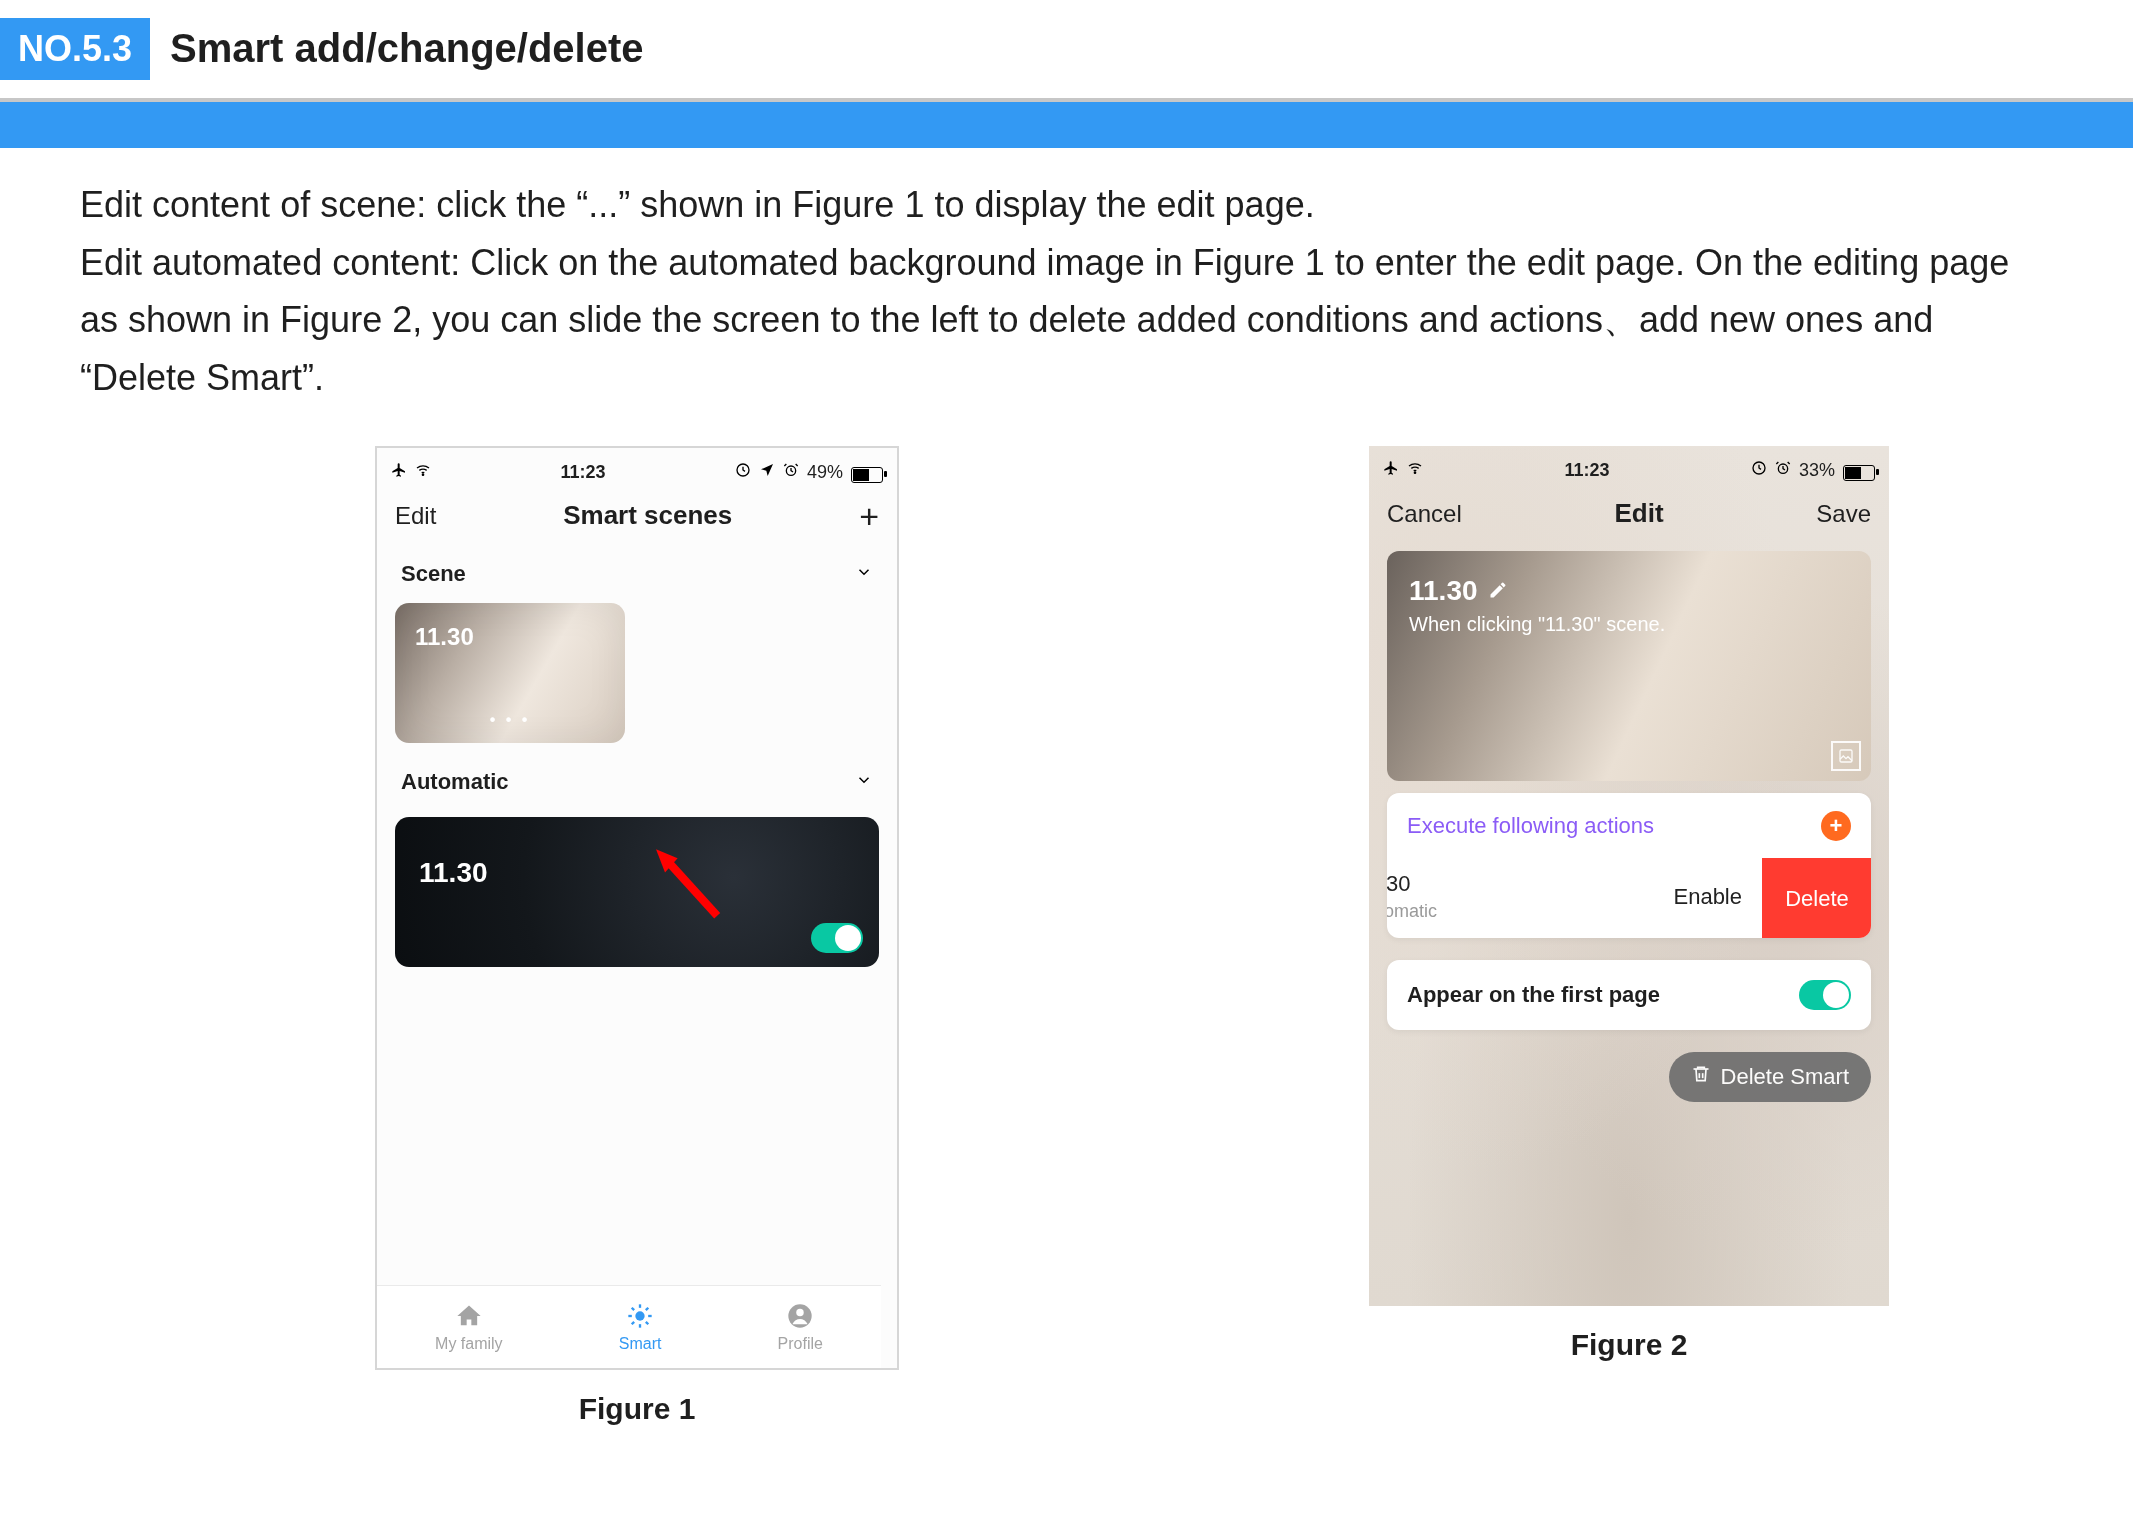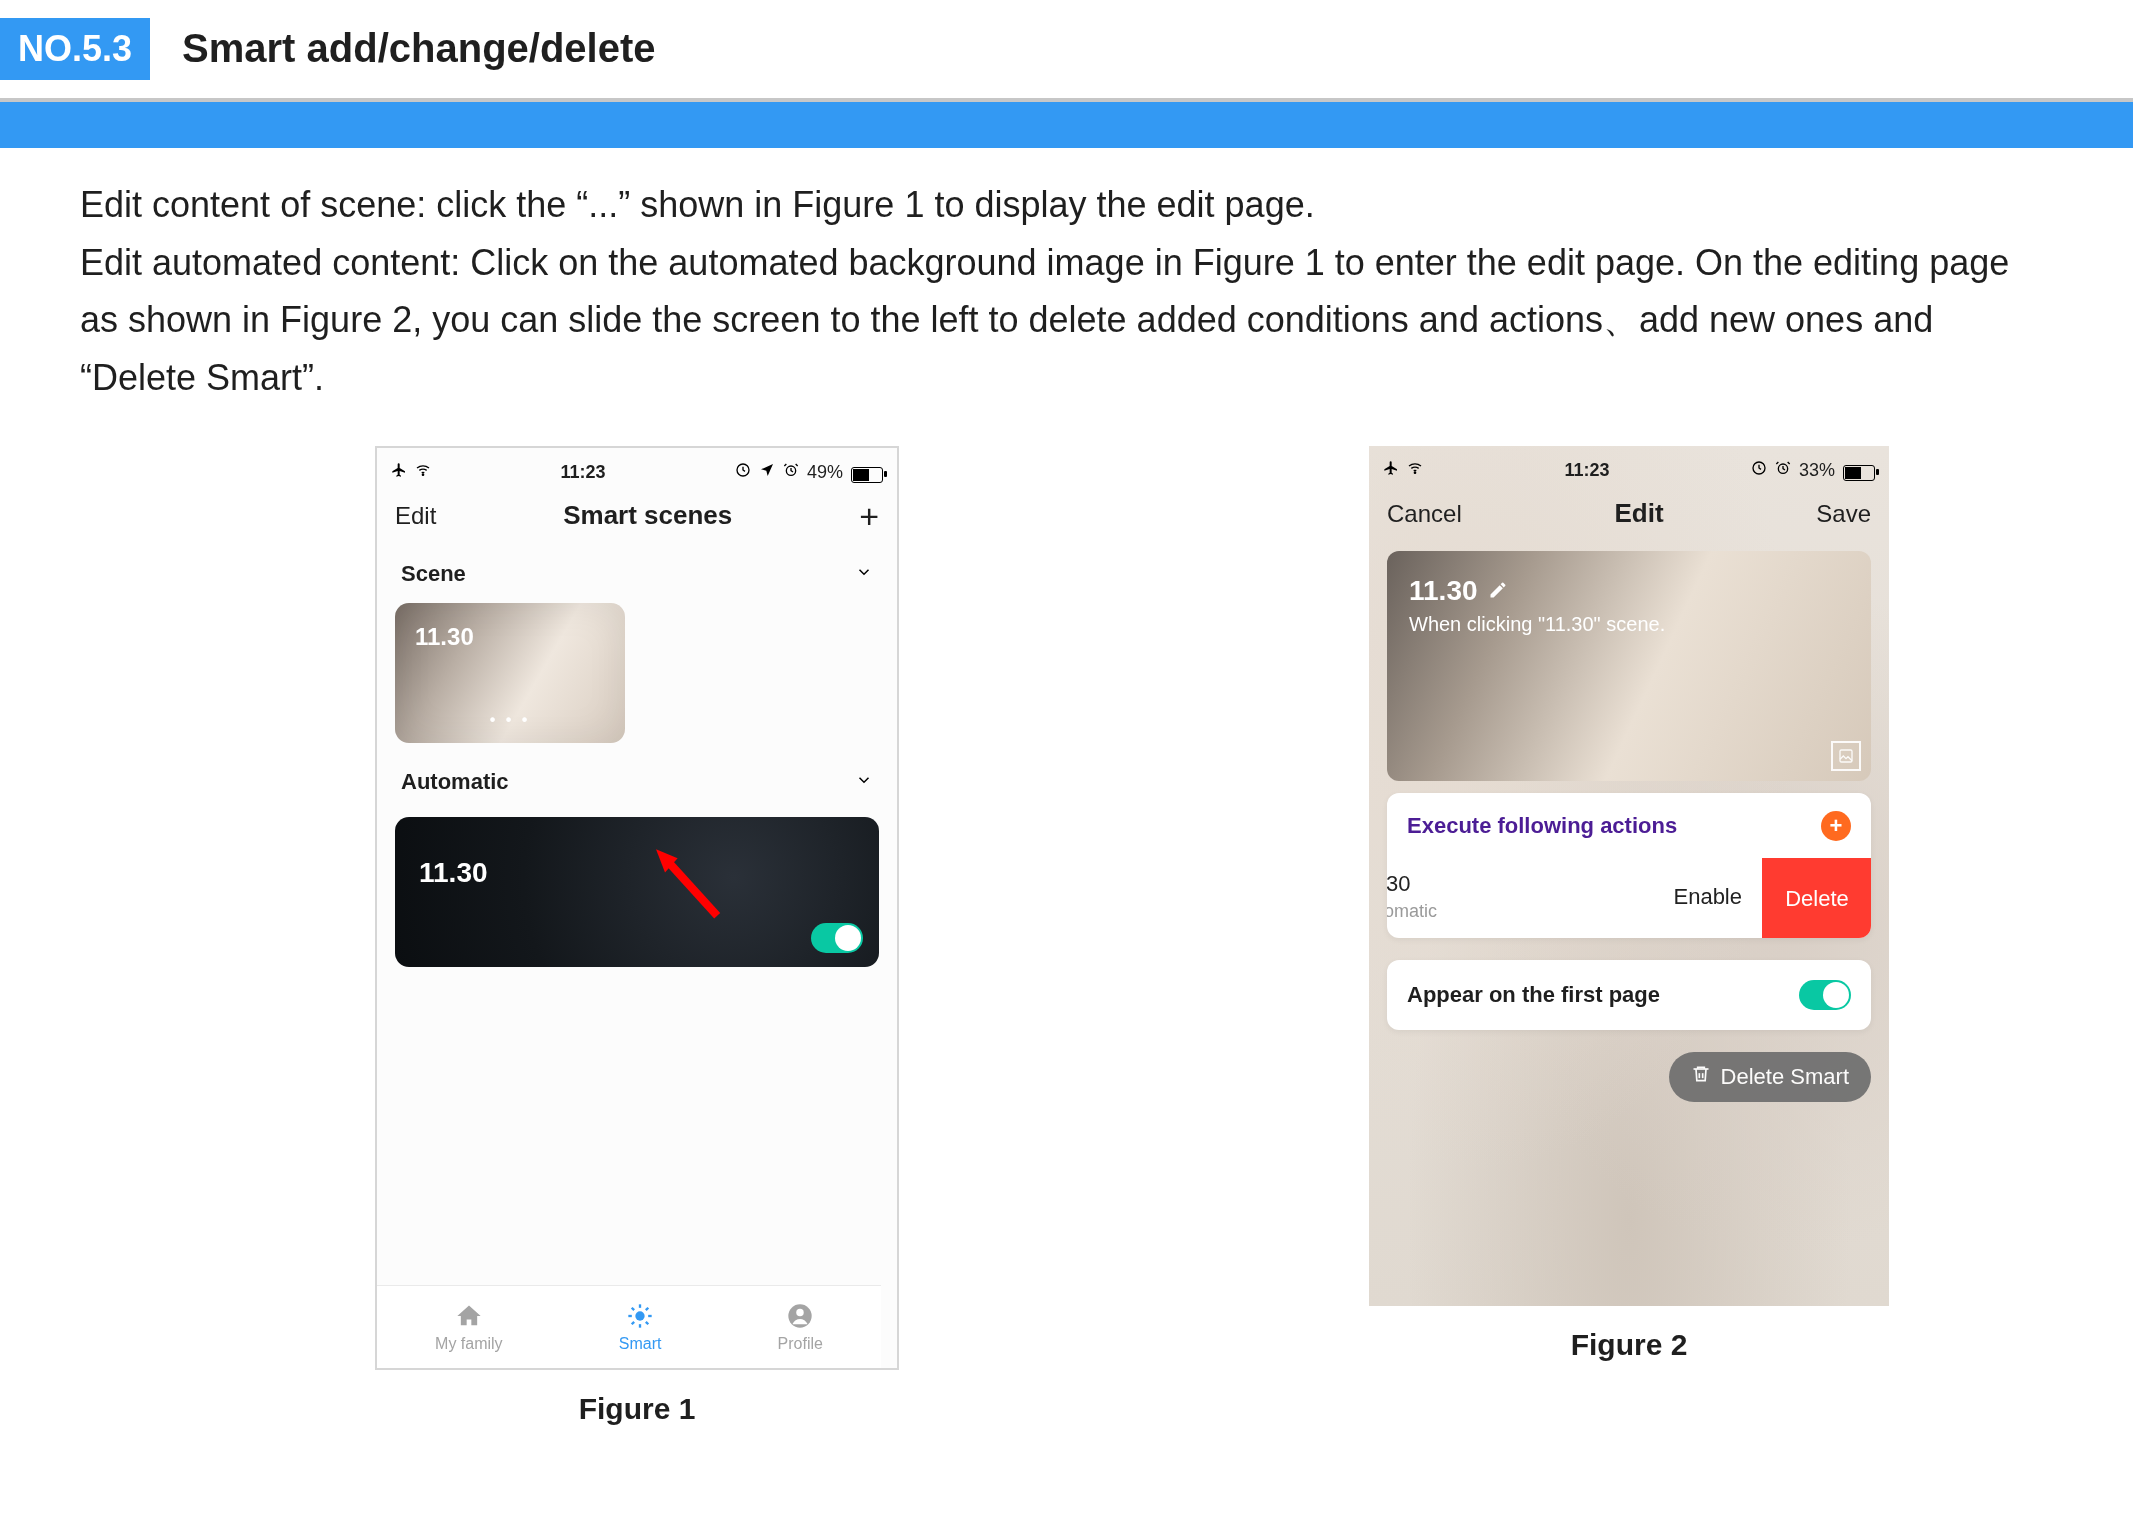--- a/index.html
+++ b/index.html
@@ -14,21 +14,21 @@
     --phone-bg:#fcfcfc;
     --card-grey:#f4f4f4;
     --blur1:#d9cfc6;
     --blur2:#e5dbd1;
     --blur3:#cfc5ba;
   }
   html,body{margin:0;padding:0;background:var(--page-bg);font-family:"Segoe UI","Helvetica Neue",Arial,sans-serif;color:var(--dark);}
   .page{width:2133px;min-height:1518px;position:relative;}
 
   
-  .hdr{display:flex;align-items:flex-start;gap:32px;padding:18px 0 0 0;}
+  .hdr{display:flex;align-items:flex-start;gap:20px;padding:18px 0 0 0;}
   .badge{background:var(--blue);color:#fff;font-weight:700;font-size:36px;padding:10px 18px;}
   .title{font-weight:700;font-size:40px;padding-top:8px;}
   .bluebar{height:46px;background:var(--blue);margin-top:18px;border-top:4px solid #c7c7c7;}
 
   
   .body{padding:28px 80px 0 80px;font-size:36px;line-height:1.6;}
 
   
   .figrow{display:flex;gap:470px;justify-content:flex-start;padding:40px 0 0 375px;}
   .figwrap{display:flex;flex-direction:column;align-items:center;gap:22px;}
@@ -88,21 +88,21 @@
       filter:blur(0.5px);}
   .p2stack{position:relative;}
 
   .herocard{margin:8px 18px 0;border-radius:12px;overflow:hidden;height:230px;position:relative;background:linear-gradient(115deg,#6a625c 0%,#a69a8e 25%,#eae0d4 55%,#d6c9ba 100%);color:#fff;}
   .herocard .hname{position:absolute;left:22px;top:24px;font-size:28px;font-weight:700;display:flex;align-items:center;gap:10px;}
   .herocard .hsub{position:absolute;left:22px;top:62px;font-size:20px;}
   .herocorner{position:absolute;right:10px;bottom:10px;width:26px;height:26px;border:2px solid #fff;opacity:.9;display:flex;align-items:center;justify-content:center;}
 
   .whitecard{margin:12px 18px 0;background:#fff;border-radius:12px;box-shadow:0 2px 6px rgba(0,0,0,.06);}
   .wcrow{display:flex;align-items:center;justify-content:space-between;padding:18px 20px;font-size:22px;}
-  .wcrow .lead{font-weight:700;color:#4c1d95;}
+  .wcrow .lead{font-weight:400;color:#8b5cf6;}
   .addbtn{width:30px;height:30px;border-radius:50%;background:var(--orange);color:#fff;display:flex;align-items:center;justify-content:center;font-weight:700;font-size:22px;}
 
   .actionrow{display:flex;align-items:stretch;}
   .actionrow .inner{flex:1;padding:12px 20px 16px;display:flex;align-items:center;justify-content:space-between;margin-left:-50px;}
   .actionrow .actlabel .t1{font-size:22px;color:#222;}
   .actionrow .actlabel .t2{font-size:18px;color:#9a9a9a;margin-top:4px;}
   .actionrow .enable{font-size:22px;color:#222;}
   .delbtn{width:110px;margin:-1px -1px -1px 0;border-radius:0 0 12px 0;background:var(--red);color:#fff;display:flex;align-items:center;justify-content:center;font-size:22px;}
 
   .firstpagecard{display:flex;align-items:center;justify-content:space-between;padding:20px;}

